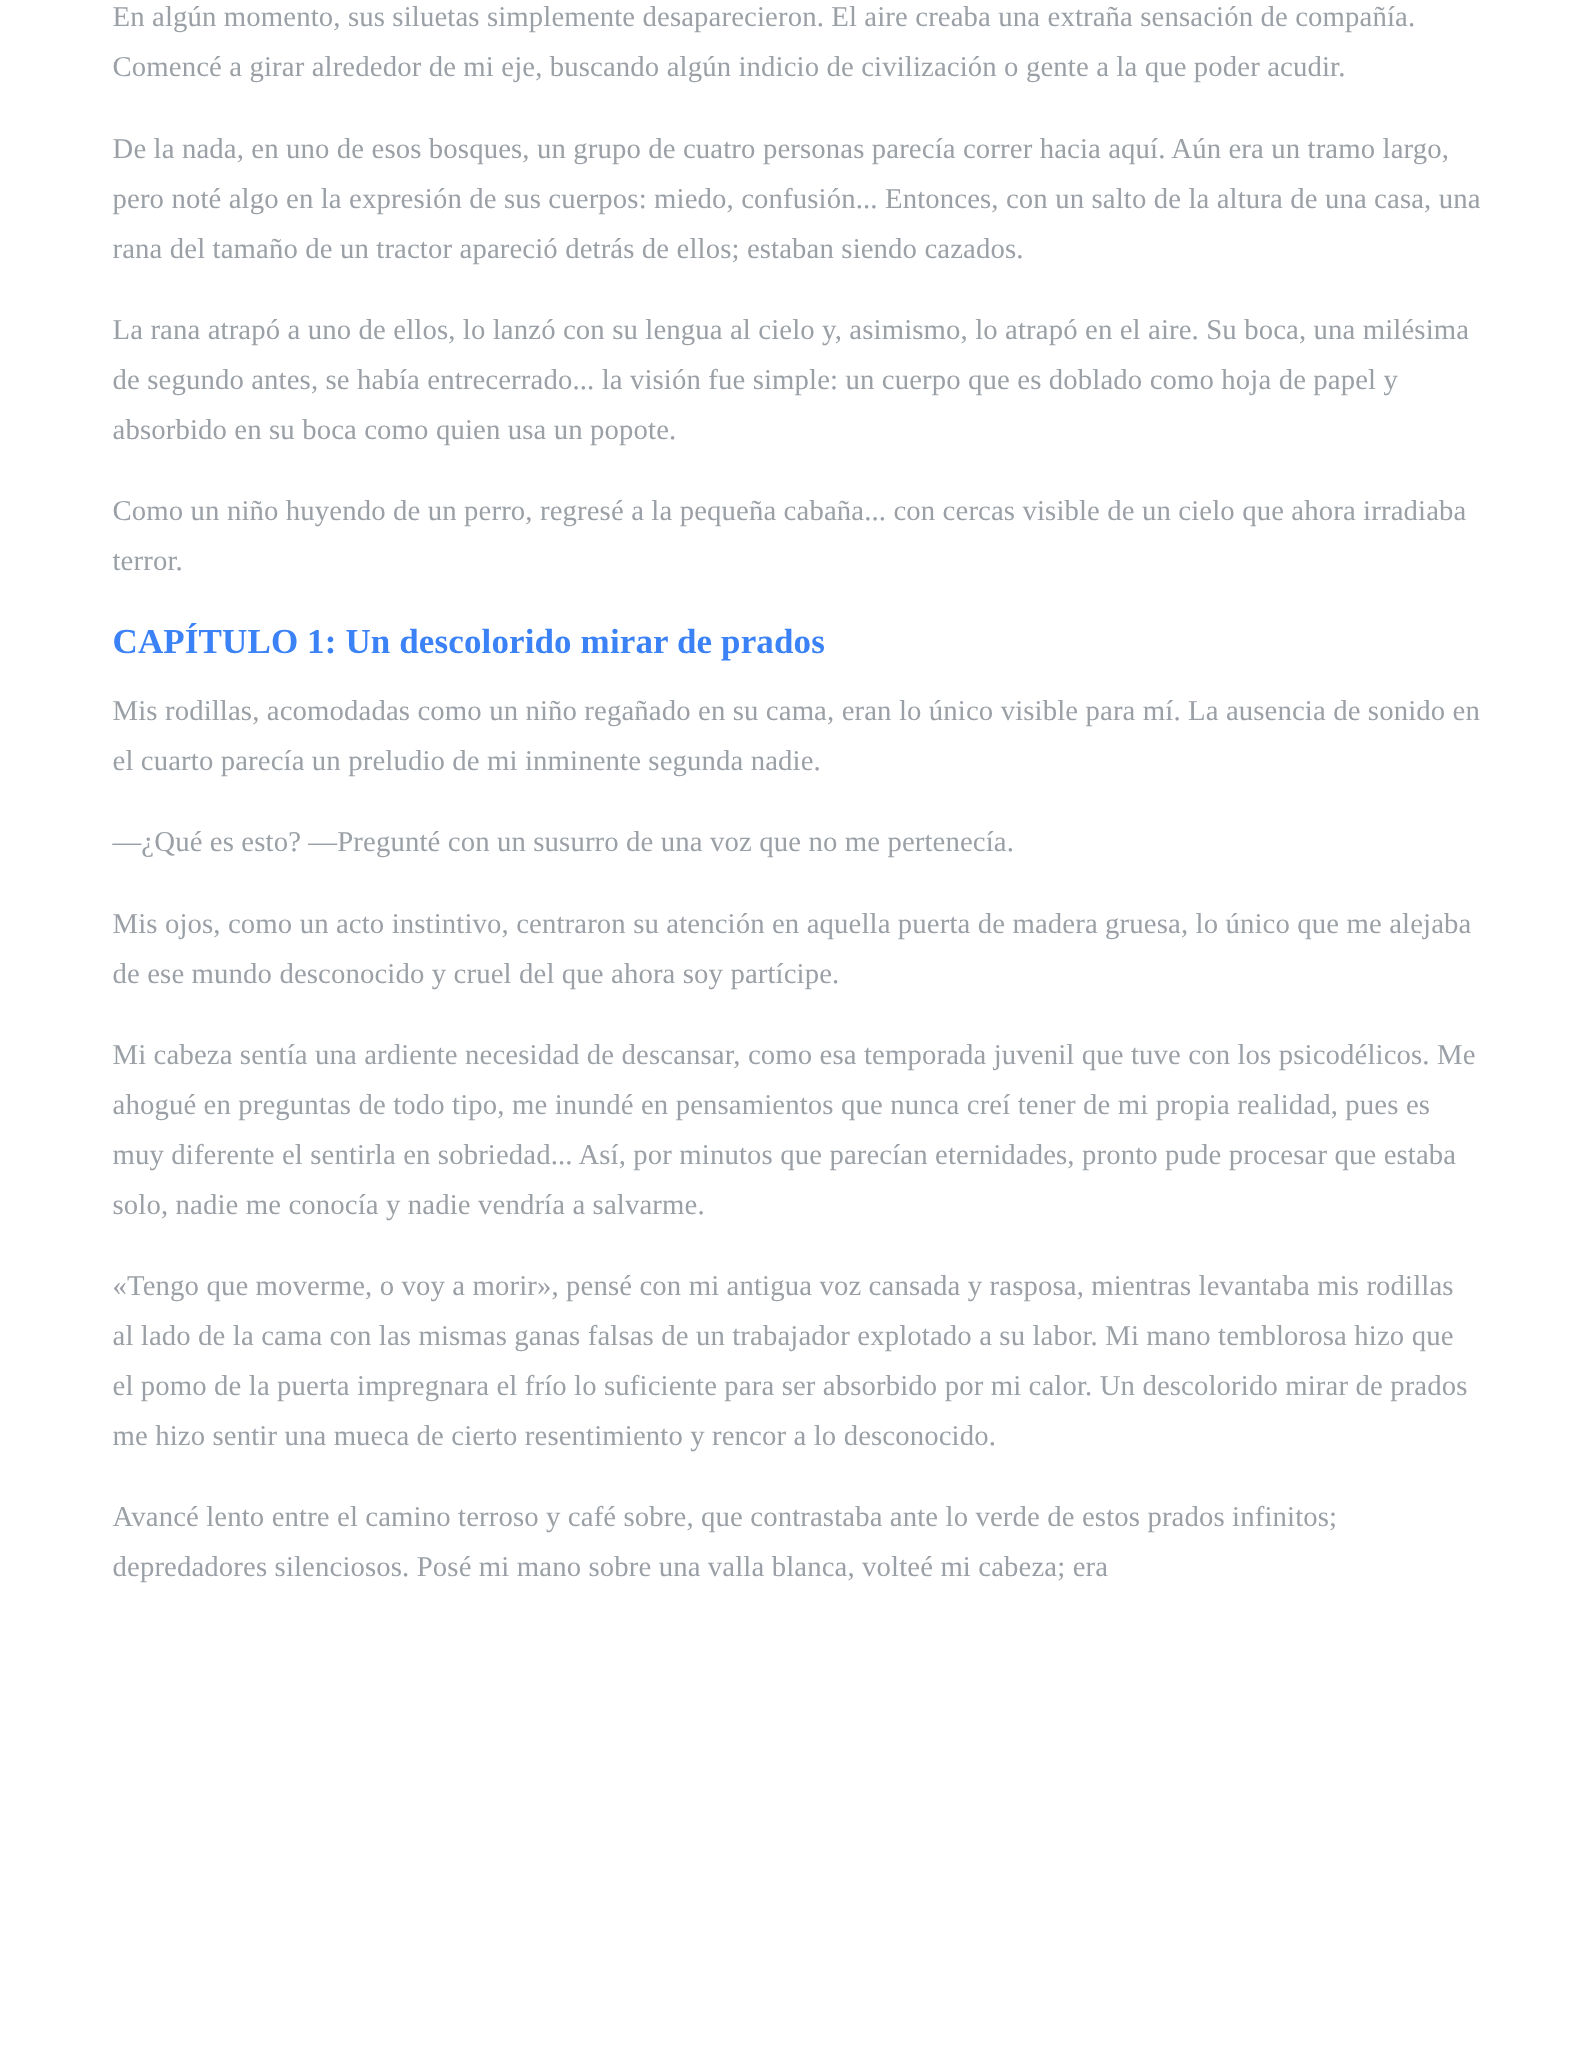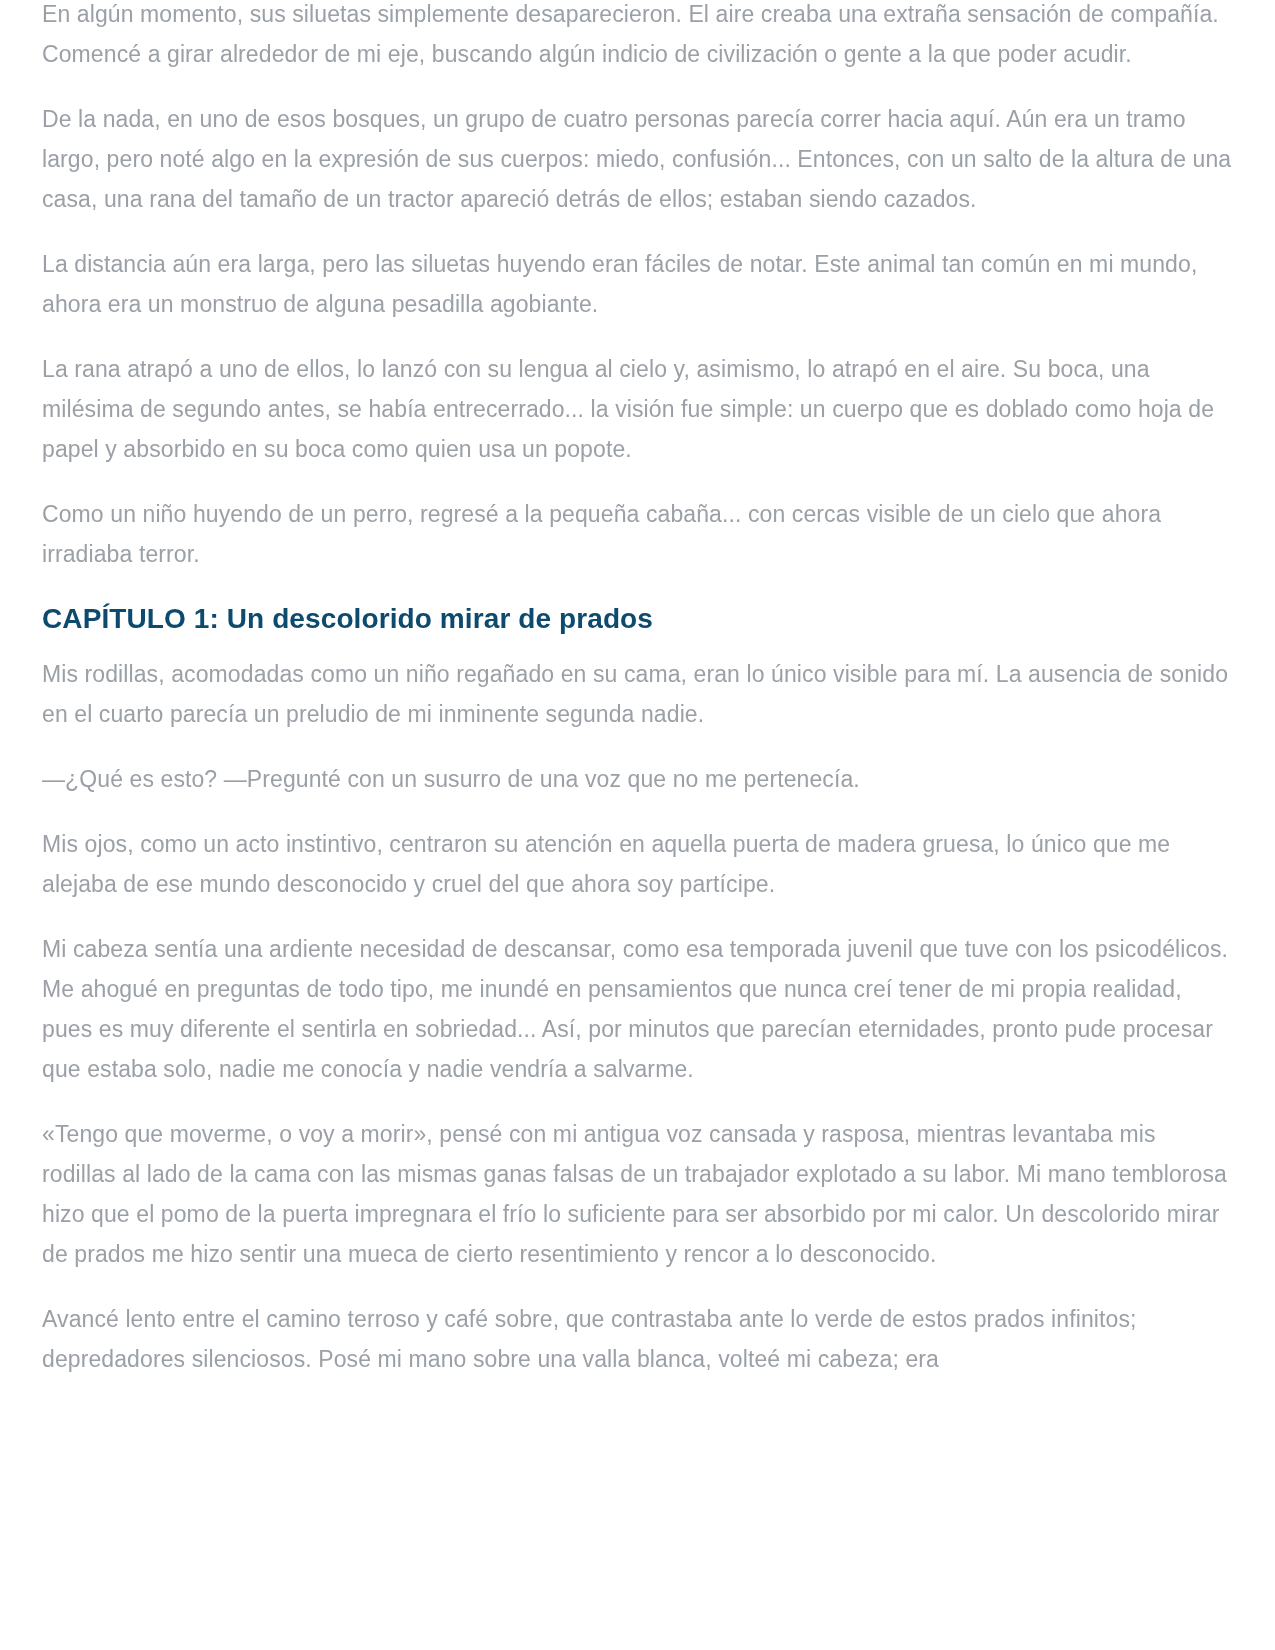--- a/index.html
+++ b/index.html
@@ -10,50 +10,50 @@
   body {
     width: 1275px;
     height: 1650px;
     overflow: hidden;
     font-family: "Liberation Sans", sans-serif;
   }
   .page {
     box-sizing: border-box;
     width: 1275px;
     height: 1650px;
-    padding: 0 42px;
+    padding: 0 90px;
     background: #ffffff;
     overflow: hidden;
+    font-family: Liberation Serif, serif;
   }
   .content { margin-top: -6px; }
   .content p {
     margin: 0 0 25px 0;
     font-size: 23px;
     line-height: 40px;
     letter-spacing: 0.1px;
     color: #9aa0a6;
     text-align: left;
   }
   .content h2 {
     margin: 2px 0 15px 0;
     font-size: 28px;
     line-height: 40px;
     font-weight: 700;
     letter-spacing: 0.1px;
-    color: #0c4a6e;
+    color: #3b82f6;
   }
 </style>
 </head>
 <body>
 
 <main class="page">
   <div class="content" id="document-content">
       <p>En algún momento, sus siluetas simplemente desaparecieron. El aire creaba una extraña sensación de compañía. Comencé a girar alrededor de mi eje, buscando algún indicio de civilización o gente a la que poder acudir.</p>
       <p>De la nada, en uno de esos bosques, un grupo de cuatro personas parecía correr hacia aquí. Aún era un tramo largo, pero noté algo en la expresión de sus cuerpos: miedo, confusión... Entonces, con un salto de la altura de una casa, una rana del tamaño de un tractor apareció detrás de ellos; estaban siendo cazados.</p>
-      <p>La distancia aún era larga, pero las siluetas huyendo eran fáciles de notar. Este animal tan común en mi mundo, ahora era un monstruo de alguna pesadilla agobiante.</p>
       <p>La rana atrapó a uno de ellos, lo lanzó con su lengua al cielo y, asimismo, lo atrapó en el aire. Su boca, una milésima de segundo antes, se había entrecerrado... la visión fue simple: un cuerpo que es doblado como hoja de papel y absorbido en su boca como quien usa un popote.</p>
       <p>Como un niño huyendo de un perro, regresé a la pequeña cabaña... con cercas visible de un cielo que ahora irradiaba terror.</p>
       <h2>CAPÍTULO 1: Un descolorido mirar de prados</h2>
       <p>Mis rodillas, acomodadas como un niño regañado en su cama, eran lo único visible para mí. La ausencia de sonido en el cuarto parecía un preludio de mi inminente segunda nadie.</p>
       <p>—¿Qué es esto? —Pregunté con un susurro de una voz que no me pertenecía.</p>
       <p>Mis ojos, como un acto instintivo, centraron su atención en aquella puerta de madera gruesa, lo único que me alejaba de ese mundo desconocido y cruel del que ahora soy partícipe.</p>
       <p>Mi cabeza sentía una ardiente necesidad de descansar, como esa temporada juvenil que tuve con los psicodélicos. Me ahogué en preguntas de todo tipo, me inundé en pensamientos que nunca creí tener de mi propia realidad, pues es muy diferente el sentirla en sobriedad... Así, por minutos que parecían eternidades, pronto pude procesar que estaba solo, nadie me conocía y nadie vendría a salvarme.</p>
       <p>«Tengo que moverme, o voy a morir», pensé con mi antigua voz cansada y rasposa, mientras levantaba mis rodillas al lado de la cama con las mismas ganas falsas de un trabajador explotado a su labor. Mi mano temblorosa hizo que el pomo de la puerta impregnara el frío lo suficiente para ser absorbido por mi calor. Un descolorido mirar de prados me hizo sentir una mueca de cierto resentimiento y rencor a lo desconocido.</p>
       <p>Avancé lento entre el camino terroso y café sobre, que contrastaba ante lo verde de estos prados infinitos; depredadores silenciosos. Posé mi mano sobre una valla blanca, volteé mi cabeza; era</p>
     </div>

